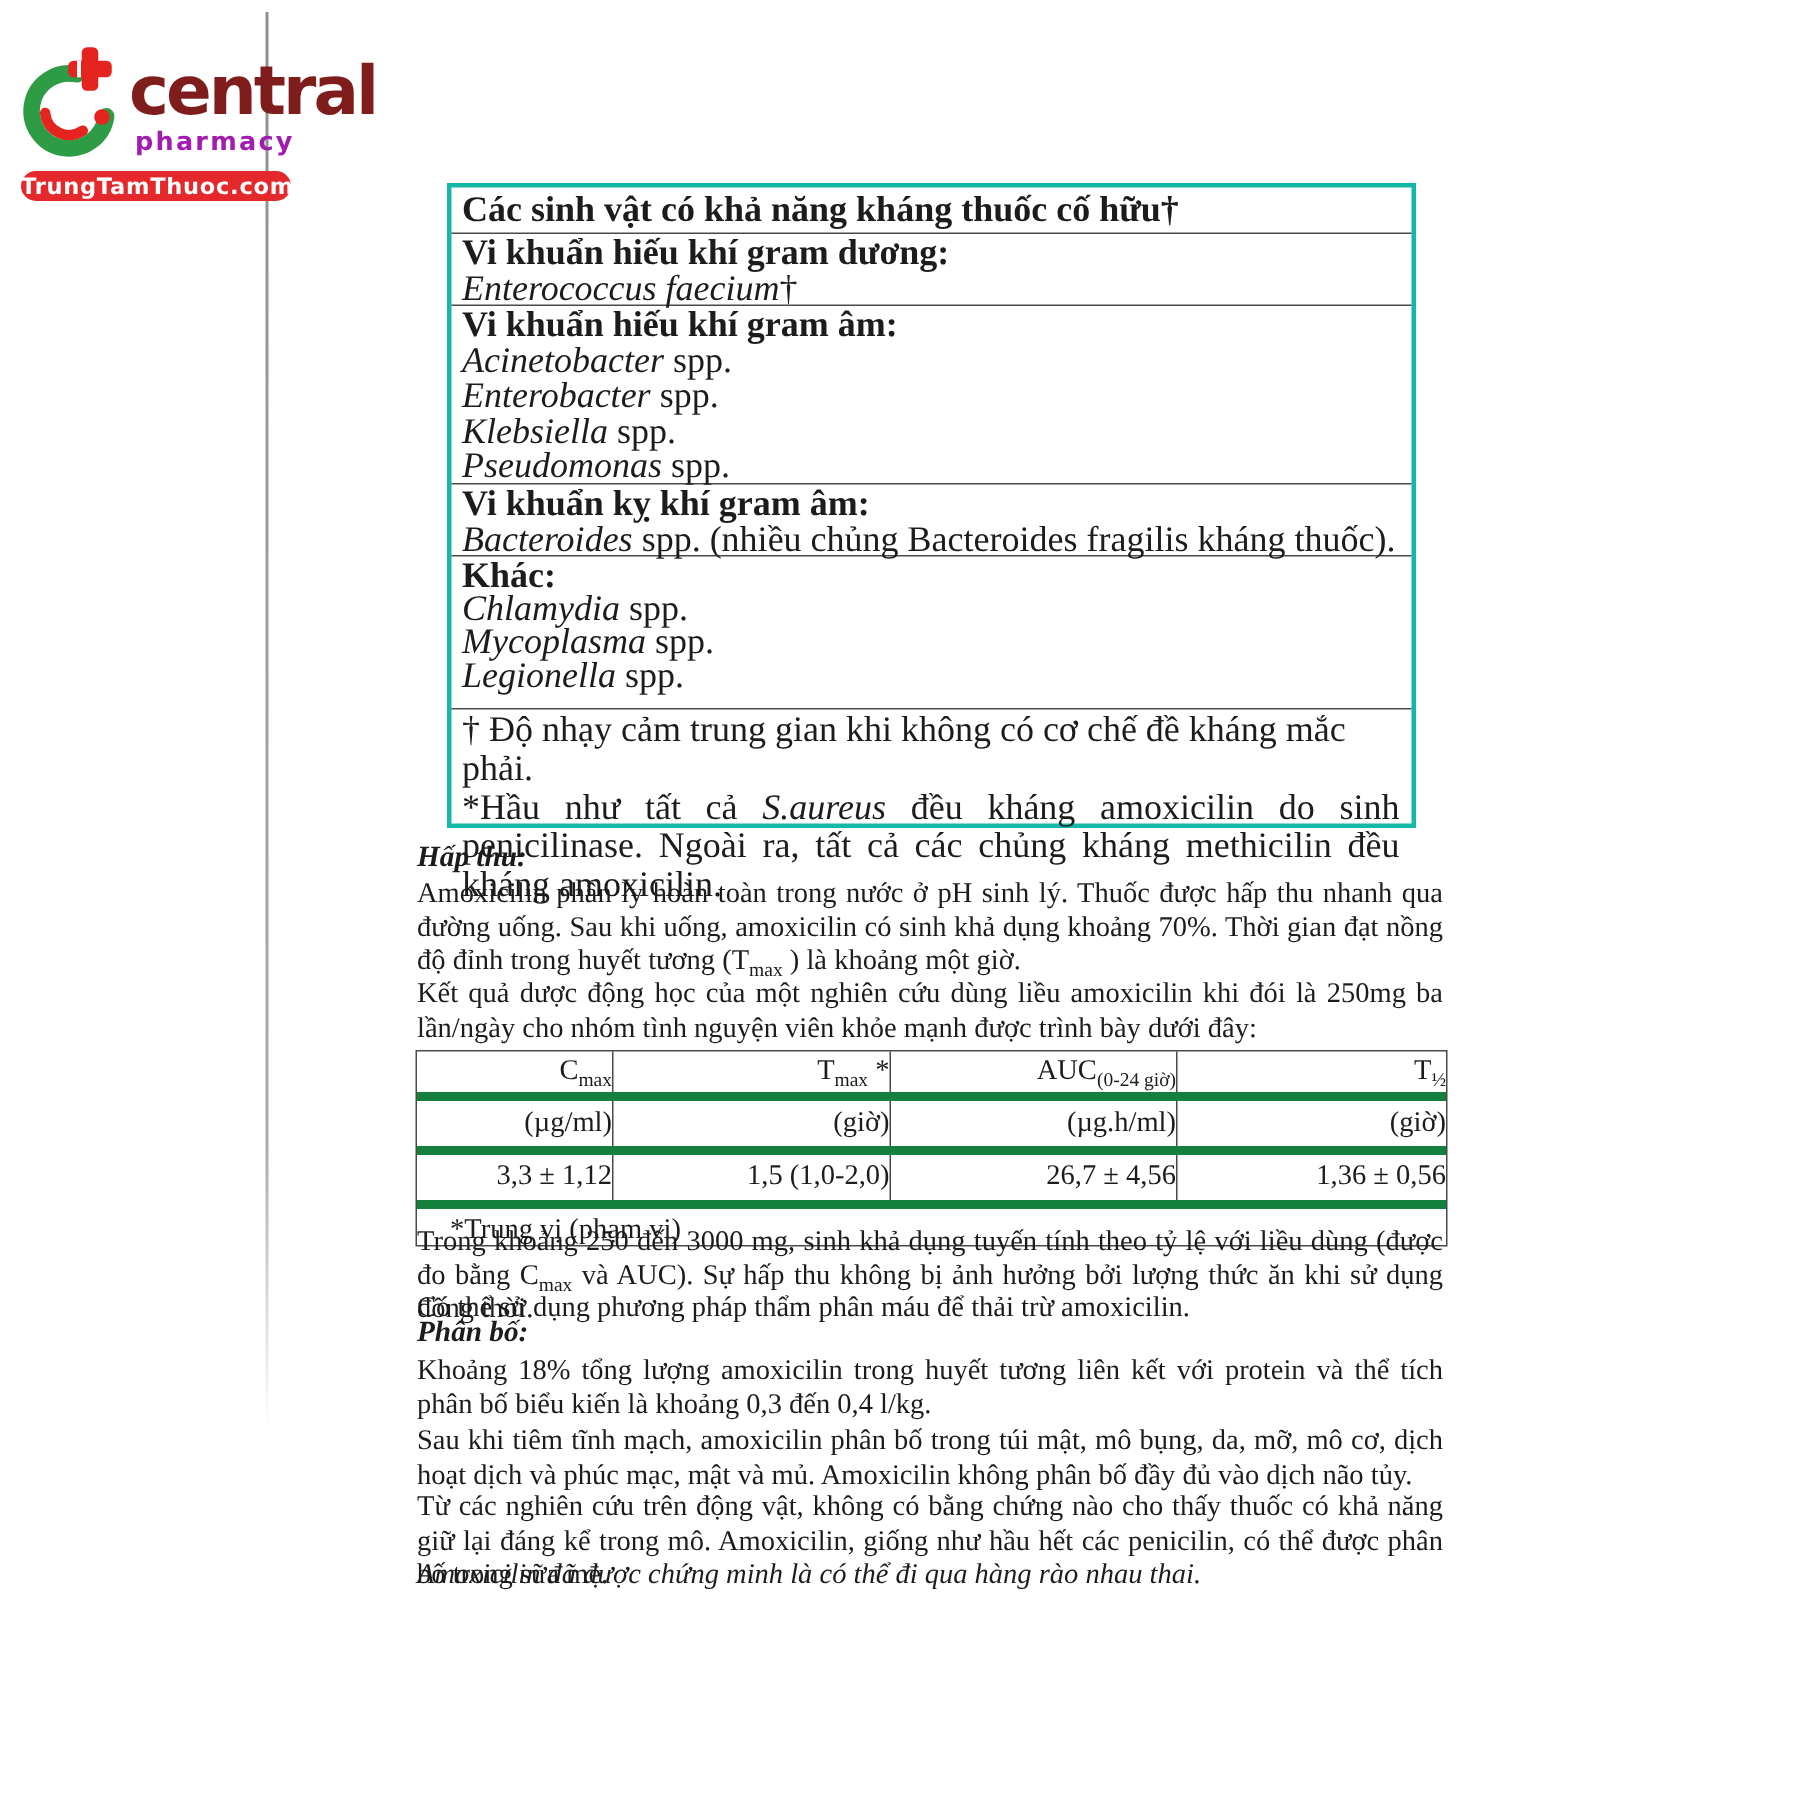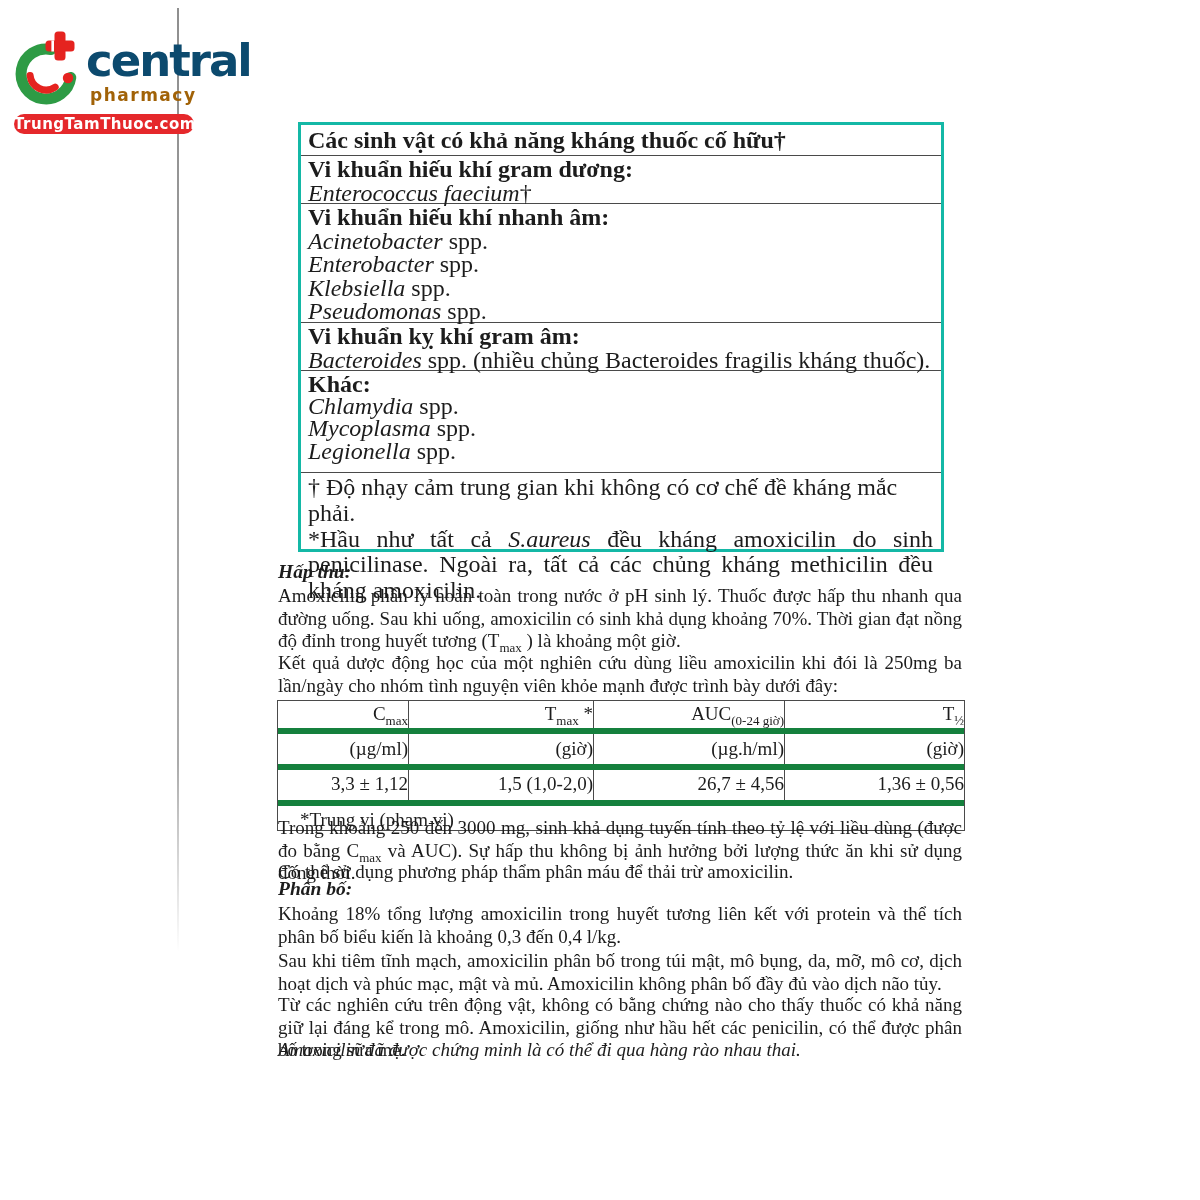--- a/index.html
+++ b/index.html
@@ -70,37 +70,37 @@
 
   <div>
     <svg class="logo-mark" width="90" height="85" viewBox="0 0 90 85">
       <path d="M 43.2 21.5 A 25 25 0 1 0 62.8 49.5" fill="none" stroke="#2E9B45" stroke-width="11" stroke-linecap="round"></path>
       <path d="M 22.1 47.4 A 16 16 0 0 0 47.2 59.1" fill="none" stroke="#E5231F" stroke-width="7" stroke-linecap="round"></path>
       <circle cx="60" cy="50" r="5.2" fill="#E5231F"></circle>
       <rect x="46.5" y="3.5" width="11" height="29" rx="3.5" fill="#E5231F"></rect>
       <rect x="37.5" y="12.5" width="29" height="11" rx="3.5" fill="#E5231F"></rect>
       <rect x="43.4" y="12.5" width="2.6" height="11" fill="#ffffff"></rect>
     </svg>
-    <div class="brand" style="color:#0c4a6e">central</div>
-    <div class="subbrand" style="color:#a16207">pharmacy</div>
+    <div class="brand" style="color:#7f1d1d">central</div>
+    <div class="subbrand" style="color:#a21caf">pharmacy</div>
     <div class="banner" style="background:#E5282B">
       <span>TrungTamThuoc.com</span>
     </div>
   </div>
 
   <div class="tbl1">
     <div class="r r-title">Các sinh vật có khả năng kháng thuốc cố hữu†</div>
 
     <div class="r r-s0">
       <div class="sec-h">Vi khuẩn hiếu khí gram dương:</div>
       <div class="species"><i>Enterococcus faecium</i><span>†</span></div>
     </div>
 
     <div class="r r-s1">
-      <div class="sec-h">Vi khuẩn hiếu khí nhanh âm:</div>
+      <div class="sec-h">Vi khuẩn hiếu khí gram âm:</div>
       <div class="species"><i>Acinetobacter</i><span> spp.</span></div>
       <div class="species"><i>Enterobacter</i><span> spp.</span></div>
       <div class="species"><i>Klebsiella</i><span> spp.</span></div>
       <div class="species"><i>Pseudomonas</i><span> spp.</span></div>
     </div>
 
     <div class="r r-s2">
       <div class="sec-h">Vi khuẩn kỵ khí gram âm:</div>
       <div class="species"><i>Bacteroides</i><span> spp. (nhiều chủng Bacteroides fragilis kháng thuốc).</span></div>
     </div>

